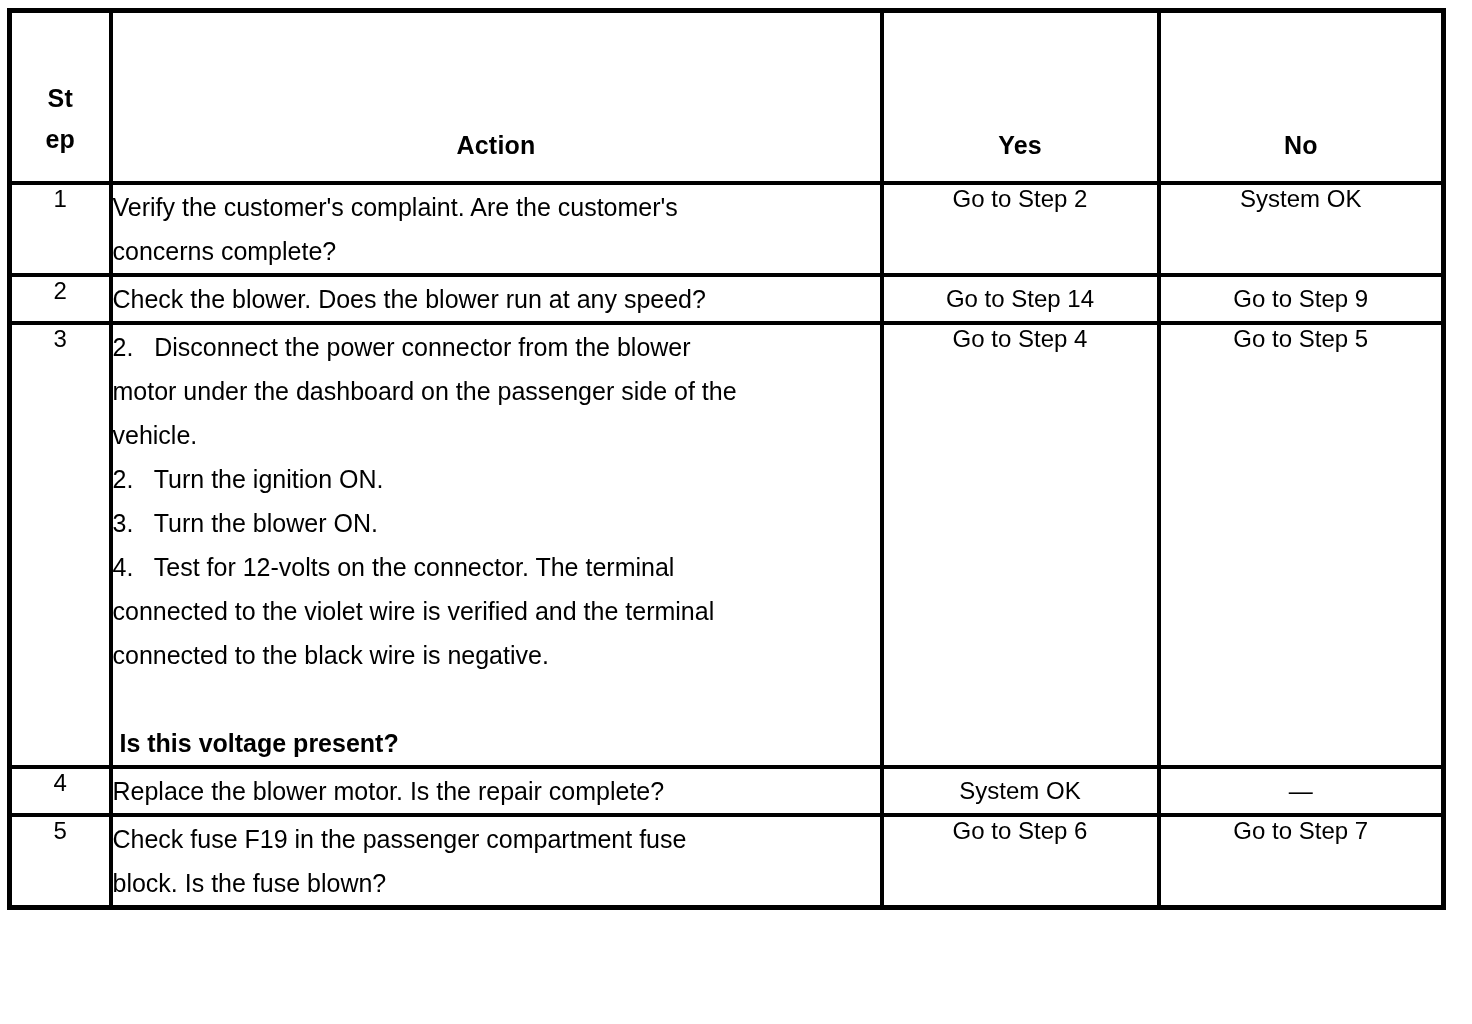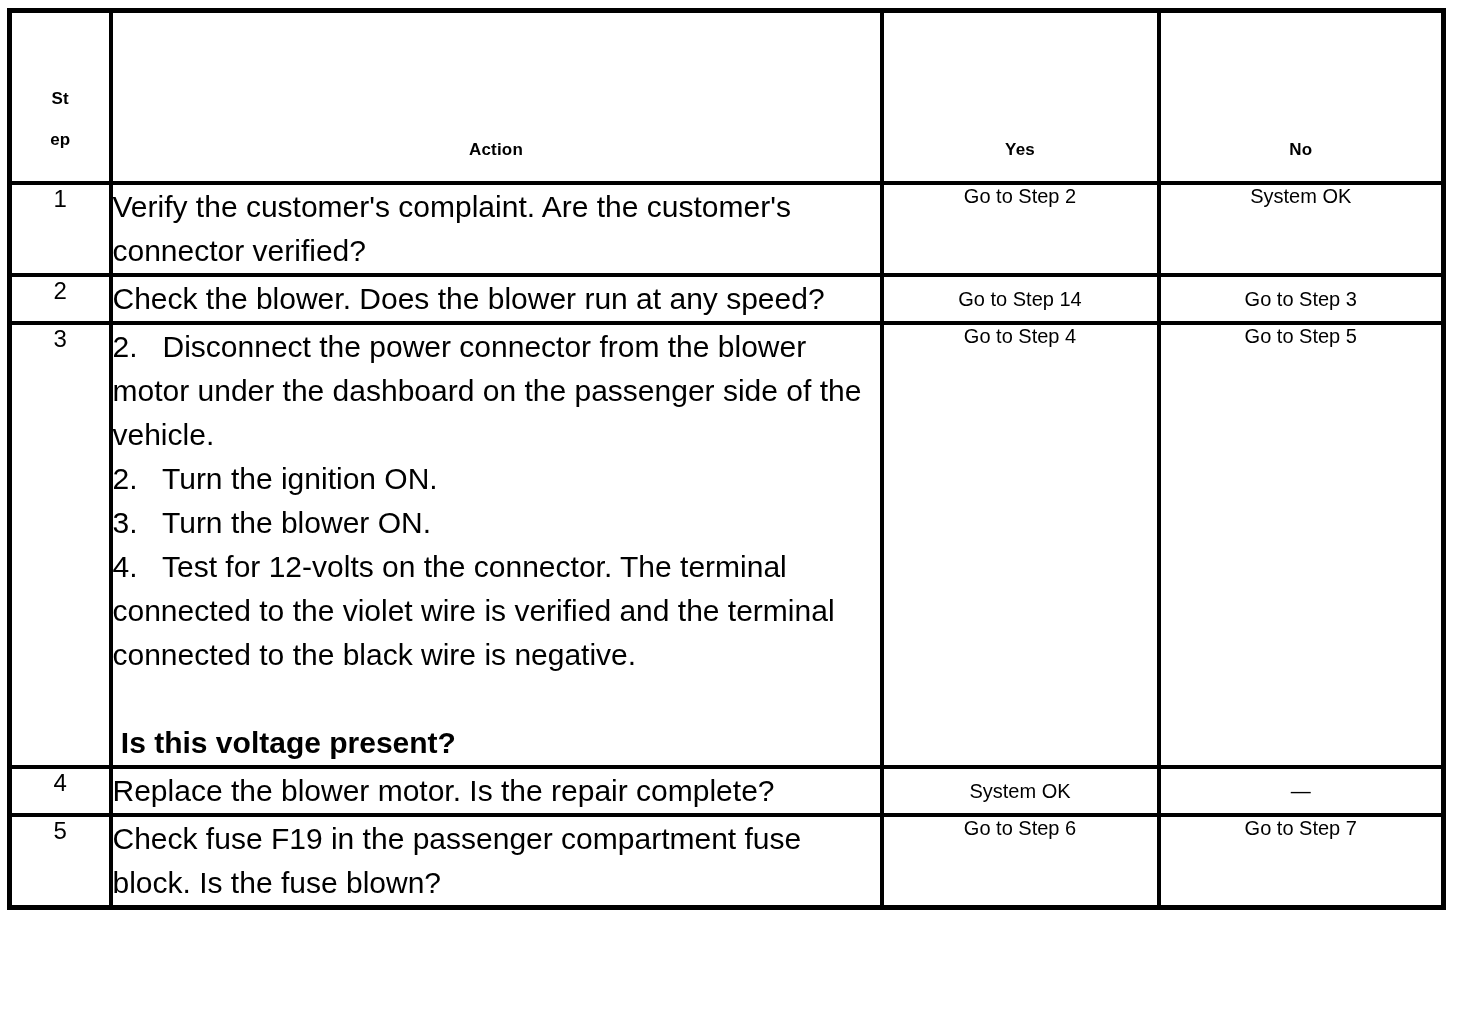--- a/index.html
+++ b/index.html
@@ -43,48 +43,48 @@
   col.c-action { width: 771px; }
   col.c-yes    { width: 277px; }
   col.c-no     { width: 285px; }
 
   
   tr.header-row th {
     height: 147px;
     vertical-align: bottom;
     text-align: center;
     font-weight: bold;
-    font-size: 17px;
+    font-size: 25px;
     letter-spacing: 0.2px;
     padding-bottom: 21px;
   }
   th.th-step {
     font-size: 25px;
     line-height: 41px;
     padding-bottom: 20px;
   }
   th.th-step .hw {
     display: block;
   }
 
   
   td.cell-step {
     text-align: center;
     vertical-align: middle;
     font-size: 24px;
   }
   td.cell-action {
     padding: 16px 14px 12px 18px;
-    font-size: 30px;
+    font-size: 25px;
     line-height: 44px;
   }
   td.cell-yes,
   td.cell-no {
     text-align: center;
-    font-size: 20px;
+    font-size: 24px;
     vertical-align: bottom;
     padding-bottom: 14px;
   }
 
   
   tr.r1 td.cell-yes, tr.r1 td.cell-no { padding-bottom: 22px; }
   tr.r2 td.cell-yes, tr.r2 td.cell-no { vertical-align: middle; padding-bottom: 0; }
   tr.r3 td.cell-yes, tr.r3 td.cell-no { padding-bottom: 20px; }
   tr.r4 td.cell-yes, tr.r4 td.cell-no { vertical-align: middle; padding-bottom: 0; }
   tr.r5 td.cell-yes, tr.r5 td.cell-no { padding-bottom: 22px; }
@@ -127,33 +127,33 @@
         <th>No</th>
       </tr>
     </thead>
 
     <tbody>
 
       <tr class="r1">
         <td class="cell-step">1</td>
         <td class="cell-action">
           <span class="action-line">Verify the customer's complaint. Are the customer's</span>
-          <span class="action-line">connector verified?</span>
+          <span class="action-line">concerns complete?</span>
         </td>
         <td class="cell-yes">Go to Step 2</td>
         <td class="cell-no">System OK</td>
       </tr>
 
       <tr class="r2">
         <td class="cell-step">2</td>
         <td class="cell-action">
           <span class="action-line">Check the blower. Does the blower run at any speed?</span>
         </td>
         <td class="cell-yes">Go to Step 14</td>
-        <td class="cell-no">Go to Step 3</td>
+        <td class="cell-no">Go to Step 9</td>
       </tr>
 
       <tr class="r3">
         <td class="cell-step">3</td>
         <td class="cell-action">
           <span class="action-list">
             <span class="li">2.   Disconnect the power connector from the blower</span>
             <span class="li">motor under the dashboard on the passenger side of the</span>
             <span class="li">vehicle.</span>
             <span class="li">2.   Turn the ignition ON.</span>

